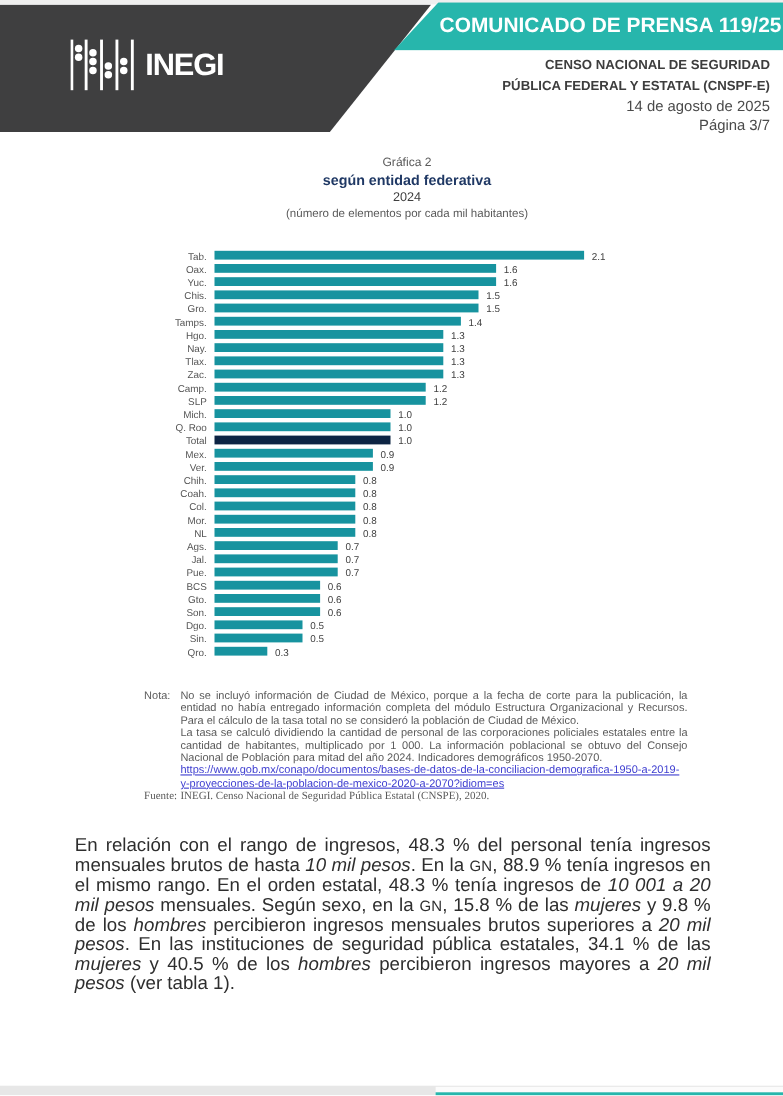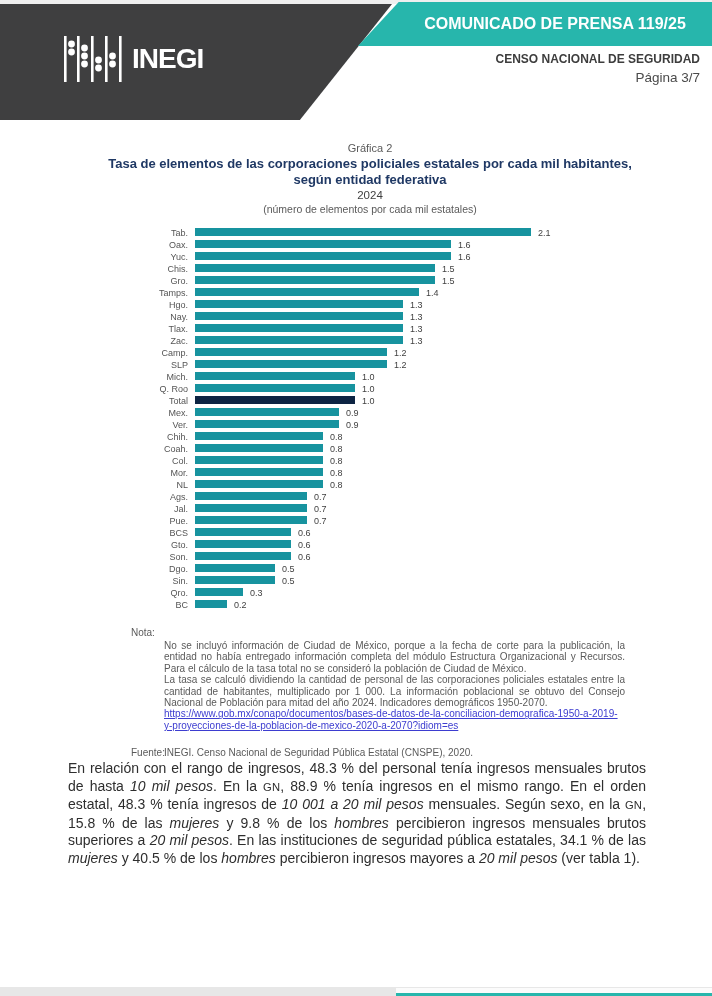--- a/index.html
+++ b/index.html
@@ -20,21 +20,21 @@
   .logo-wrap { display:flex; align-items:center; gap:10px; margin-left:64px; margin-top:-6px; }
   .logo-abacus { display:block; }
   .logo-text { color:#ffffff; font-weight:bold; font-size:28px; letter-spacing:-1px; line-height:1; }
   .teal-banner {
     position:absolute; top:2px; left:358px; width:354px; height:44px;
     background:#27b6ac;
     clip-path:polygon(11.5% 0,100% 0,100% 100%,0 100%);
     display:flex; align-items:center; justify-content:center;
   }
   .teal-banner .banner-text {
-    color:#ffffff; font-weight:bold; font-size:16px; padding-left:40px; white-space:nowrap;
+    color:#ffffff; font-weight:bold; font-size:19px; padding-left:40px; white-space:nowrap;
   }
   .header-right {
     position:absolute; top:50px; right:12px; width:420px; text-align:right; color:#3d3d3d;
   }
   .header-right .ht { font-size:12px; font-weight:bold; line-height:19px; }
   .header-right .hd { font-size:13.5px; line-height:17px; color:#4a4a4a; }
   
   .chart-head { position:absolute; top:141px; left:50px; width:640px; text-align:center; }
   .g-label { font-size:11px; color:#5a5a5a; line-height:15px; }
   .g-title { font-size:13px; font-weight:bold; color:#1f3864; line-height:15.5px; }
@@ -46,30 +46,30 @@
   .bar-label {
     width:78px; flex-shrink:0; text-align:right; padding-right:7px;
     font-size:9px; color:#555555; white-space:nowrap;
   }
   .bar-rect { height:8px; }
   .bar-value { font-size:9px; color:#3f3f3f; margin-left:7px; }
   
   .note-block { position:absolute; top:627px; left:131px; width:494px; font-size:10px; color:#5a5a5a; line-height:11.4px; }
   .note-row { display:flex; }
   .note-label { width:33px; flex-shrink:0; }
-  .note-body { flex:1; text-align:justify;margin-top:13px; }
+  .note-body { flex:1; text-align:justify; }
   .note-p { margin:0; }
   .note-link {
     color:#3d3dd0; text-decoration:underline; overflow-wrap:anywhere; cursor:pointer;
   }
-  .fuente-row { margin-top:16px; }
+  .fuente-row { margin-top:0;font-family:Liberation Serif, serif; }
   
   .main-paragraph {
     position:absolute; top:760px; left:68px; width:578px;
-    font-size:14px; line-height:17.6px; color:#2e2e2e; text-align:justify;
+    font-size:17px; line-height:17.6px; color:#2e2e2e; text-align:justify;
   }
   .main-paragraph .it { font-style:italic; }
   .main-paragraph .sc { font-size:0.8em; letter-spacing:0.2px; }
   
   .bottom-strip { position:absolute; left:0; bottom:0; width:712px; height:9px; background:#e7e7e7; }
   .next-page-edge {
     position:absolute; right:0; bottom:0; width:316px; height:8px;
     background:#fbfbfb; border-bottom:3px solid #27b6ac;
   }
 </style>
@@ -103,29 +103,30 @@
       <span class="logo-text">INEGI</span>
     </div>
   </div>
 
   <div class="teal-banner">
     <span class="banner-text">COMUNICADO DE PRENSA 119/25</span>
   </div>
 
   <div class="header-right">
     <div class="ht">CENSO NACIONAL DE SEGURIDAD</div>
+    <div class="ht">PÚBLICA FEDERAL Y ESTATAL (CNSPF-E)</div>
+    <div class="hd">14 de agosto de 2025</div>
     <div class="hd">Página 3/7</div>
   </div>
 
   <div class="chart-head">
     <div class="g-label">Gráfica 2</div>
-    <div class="g-title">Tasa de elementos de las corporaciones policiales estatales por cada mil habitantes,</div>
     <div class="g-title">según entidad federativa</div>
     <div class="g-year">2024</div>
-    <div class="g-sub">(número de elementos por cada mil estatales)</div>
+    <div class="g-sub">(número de elementos por cada mil habitantes)</div>
   </div>
 
   <div class="chart">
       <div class="bar-row">
         <span class="bar-label">Tab.</span>
         <div class="bar-rect" style="width: 336px; background: rgb(23, 147, 159);"></div>
         <span class="bar-value">2.1</span>
       </div>
       <div class="bar-row">
         <span class="bar-label">Oax.</span>
@@ -269,25 +270,20 @@
       </div>
       <div class="bar-row">
         <span class="bar-label">Sin.</span>
         <div class="bar-rect" style="width: 80px; background: rgb(23, 147, 159);"></div>
         <span class="bar-value">0.5</span>
       </div>
       <div class="bar-row">
         <span class="bar-label">Qro.</span>
         <div class="bar-rect" style="width: 48px; background: rgb(23, 147, 159);"></div>
         <span class="bar-value">0.3</span>
-      </div>
-      <div class="bar-row">
-        <span class="bar-label">BC</span>
-        <div class="bar-rect" style="width: 32px; background: rgb(23, 147, 159);"></div>
-        <span class="bar-value">0.2</span>
       </div>
     </div>
 
   <div class="note-block">
     <div class="note-row">
       <div class="note-label">Nota:</div>
       <div class="note-body">
         <p class="note-p">No se incluyó información de Ciudad de México, porque a la fecha de corte para la publicación, la entidad no había entregado información completa del módulo Estructura Organizacional y Recursos. Para el cálculo de la tasa total no se consideró la población de Ciudad de México.</p>
         <p class="note-p">La tasa se calculó dividiendo la cantidad de personal de las corporaciones policiales estatales entre la cantidad de habitantes, multiplicado por 1 000. La información poblacional se obtuvo del Consejo Nacional de Población para mitad del año 2024. Indicadores demográficos 1950-2070.</p>
         <a class="note-link">https://www.gob.mx/conapo/documentos/bases-de-datos-de-la-conciliacion-demografica-1950-a-2019-y-proyecciones-de-la-poblacion-de-mexico-2020-a-2070?idiom=es</a>

